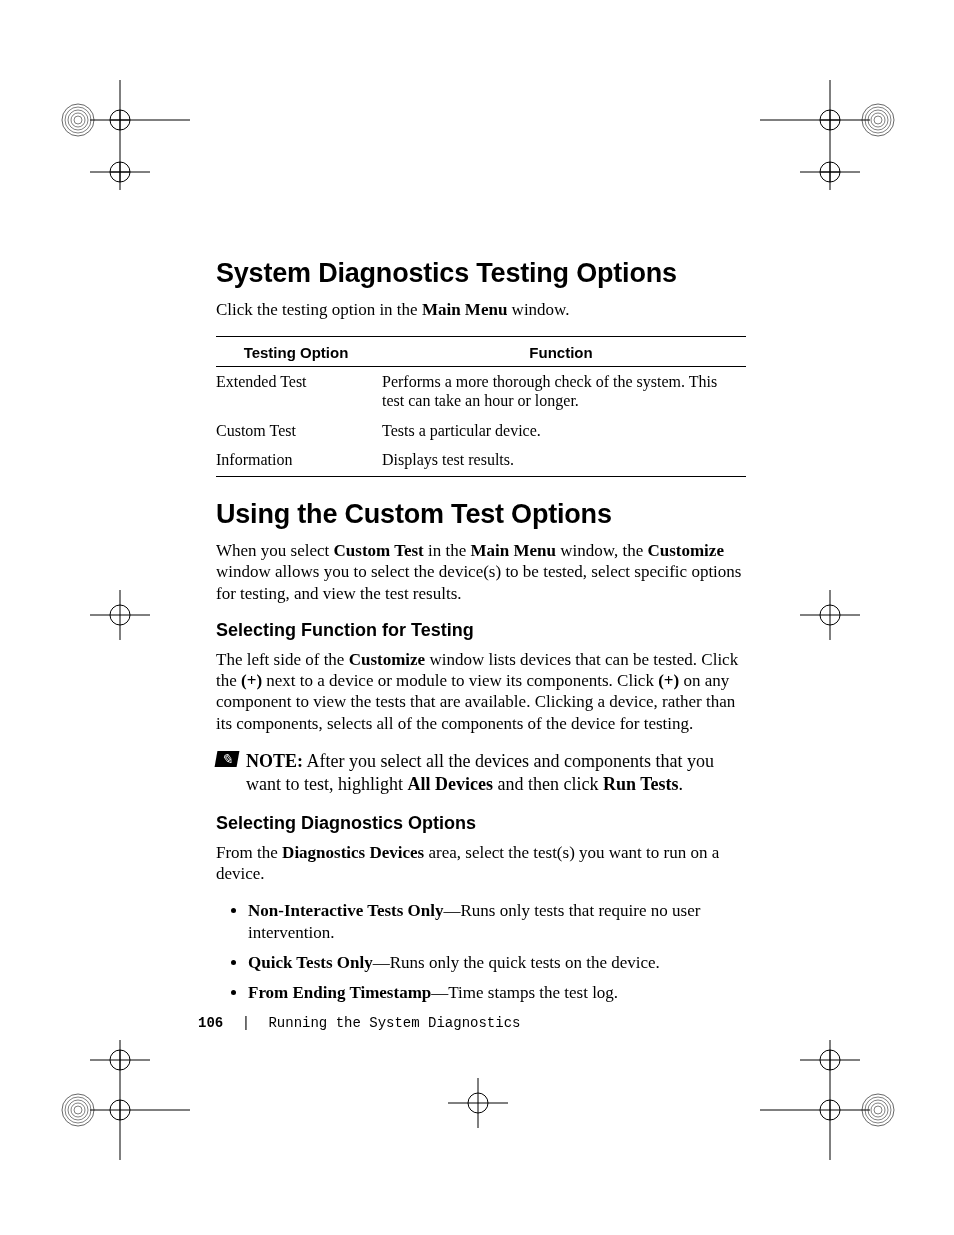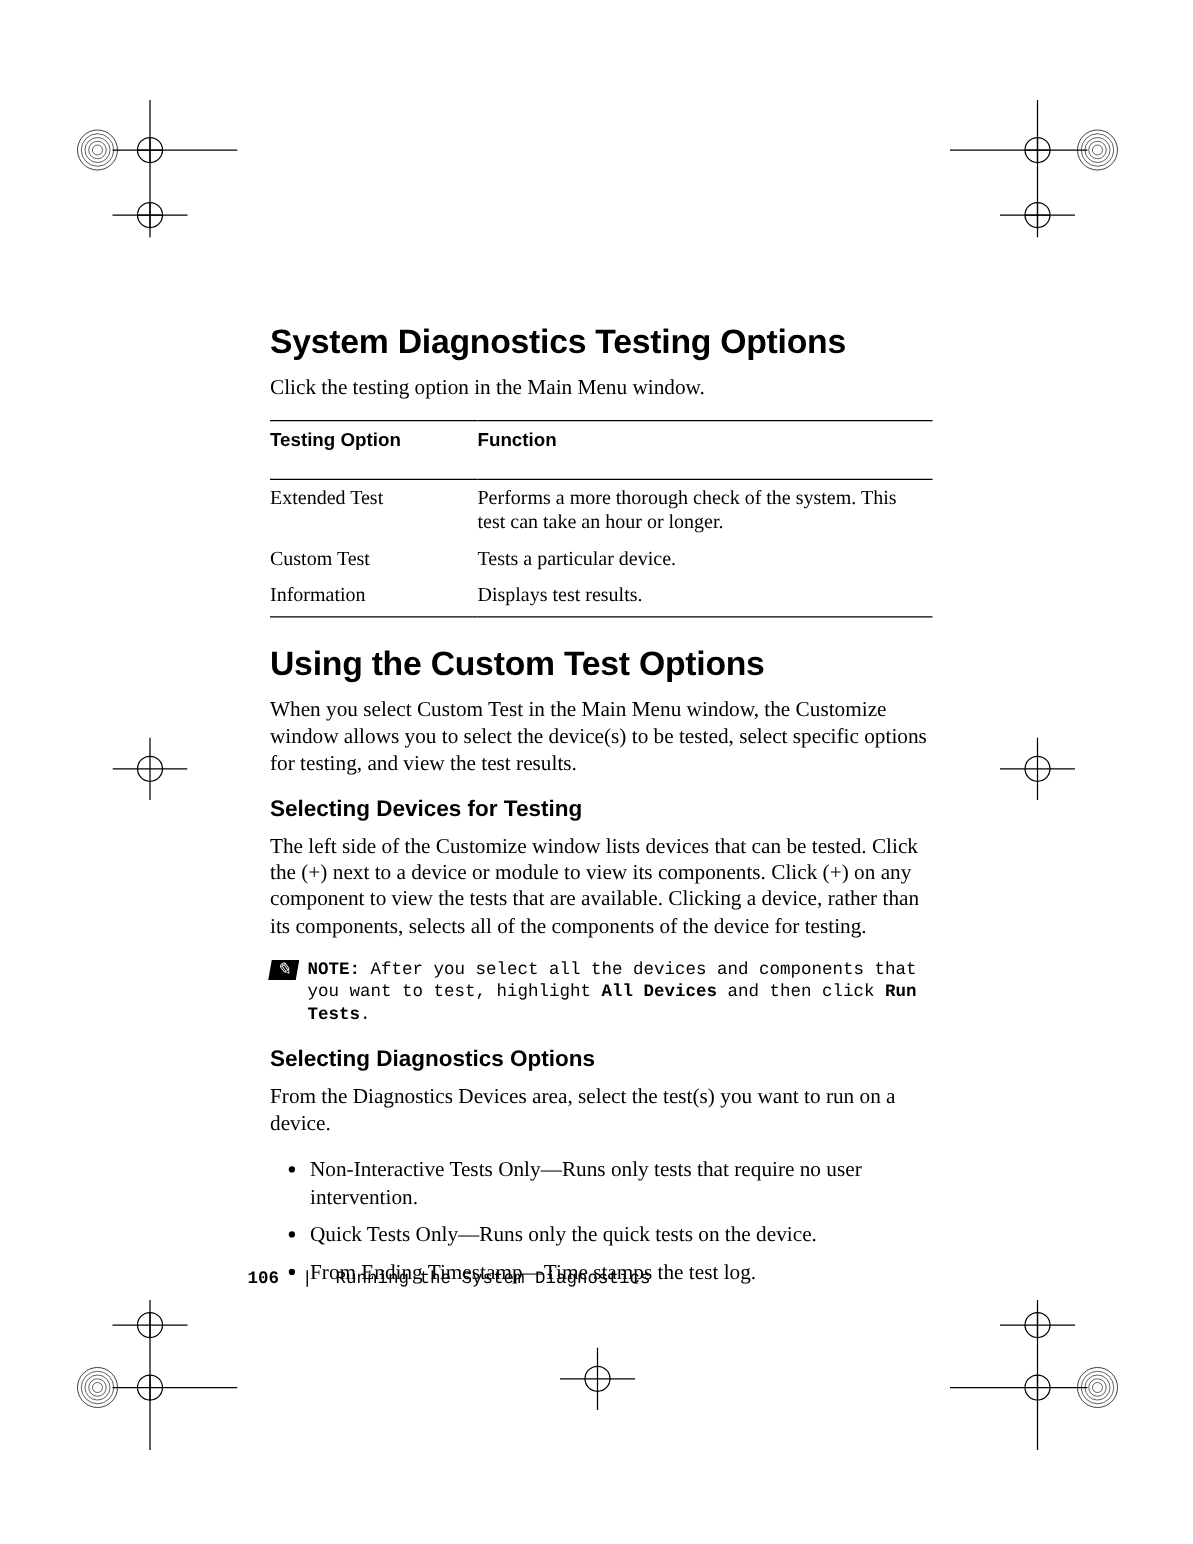--- a/index.html
+++ b/index.html
@@ -24,36 +24,36 @@
     font-weight: bold;
     font-size: 27px;
     margin: 0 0 10px 0;
     letter-spacing: -0.2px;
   }
   .body {
     font-size: 17px;
     line-height: 1.25;
     margin: 0 0 16px 0;
   }
-  .bold { font-weight: normal; }
+  .bold { font-weight: bold; }
   table {
     width: 100%;
     border-collapse: collapse;
     font-size: 16px;
     margin: 4px 0 22px 0;
   }
   thead th {
-    text-align: left;
+    text-align: center;
     font-family: 'Arial Narrow', Arial, sans-serif;
     font-stretch: condensed;
     font-weight: bold;
     font-size: 15px;
     border-top: 1.5px solid #000;
     border-bottom: 1px solid #000;
-    padding: 7px 6px 22px 0;
+    padding: 7px 6px 5px 0;
   }
   tbody td {
     padding: 5px 6px 5px 0;
     vertical-align: top;
     line-height: 1.2;
   }
   tbody tr:last-child td {
     border-bottom: 1px solid #000;
     padding-bottom: 7px;
   }
@@ -82,22 +82,22 @@
     align-items: center;
     justify-content: center;
     font-style: italic;
     font-family: Georgia, serif;
     font-size: 14px;
     margin-top: 1px;
     transform: skewX(-10deg);
   }
   .note-icon span { transform: skewX(10deg); }
   .note-text {
-    font-family: Liberation Mono, monospace;
-    font-size: 14px;
+    font-family: Liberation Serif, serif;
+    font-size: 18px;
     line-height: 1.3;
   }
   .note-text .nbold { font-weight: bold; }
   ul.bullets {
     margin: 4px 0 0 14px;
     padding: 0 0 0 18px;
   }
   ul.bullets li {
     font-size: 17px;
     line-height: 1.3;
@@ -253,21 +253,21 @@
       </tr>
     </tbody>
   </table>
 
   <h1 class="second">Using the Custom Test Options</h1>
 
   <p class="body">
     <span>When you select </span><span class="bold">Custom Test</span><span> in the </span><span class="bold">Main Menu</span><span> window, the </span><span class="bold">Customize</span><span> window allows you to select the device(s) to be tested, select specific options for testing, and view the test results.</span>
   </p>
 
-  <div class="sub">Selecting Devices for Testing</div>
+  <div class="sub">Selecting Function for Testing</div>
 
   <p class="body">
     <span>The left side of the </span><span class="bold">Customize</span><span> window lists devices that can be tested. Click the </span><span class="bold">(+)</span><span> next to a device or module to view its components. Click </span><span class="bold">(+)</span><span> on any component to view the tests that are available. Clicking a device, rather than its components, selects all of the components of the device for testing.</span>
   </p>
 
   <div class="note-row">
     <div class="note-icon">
         <span>✎</span>
       </div>
     <div class="note-text">

